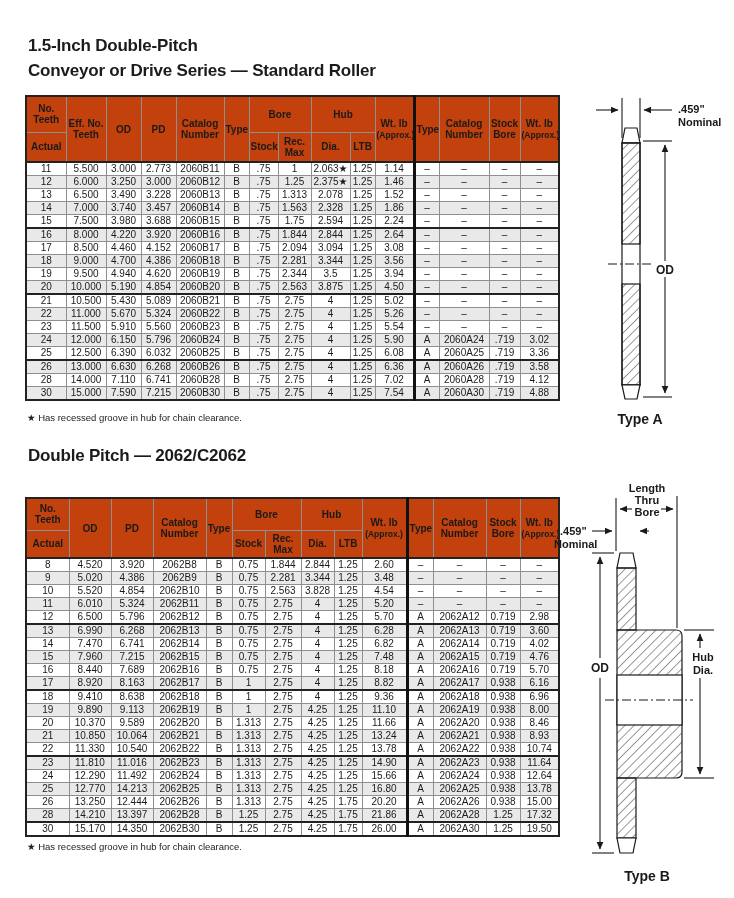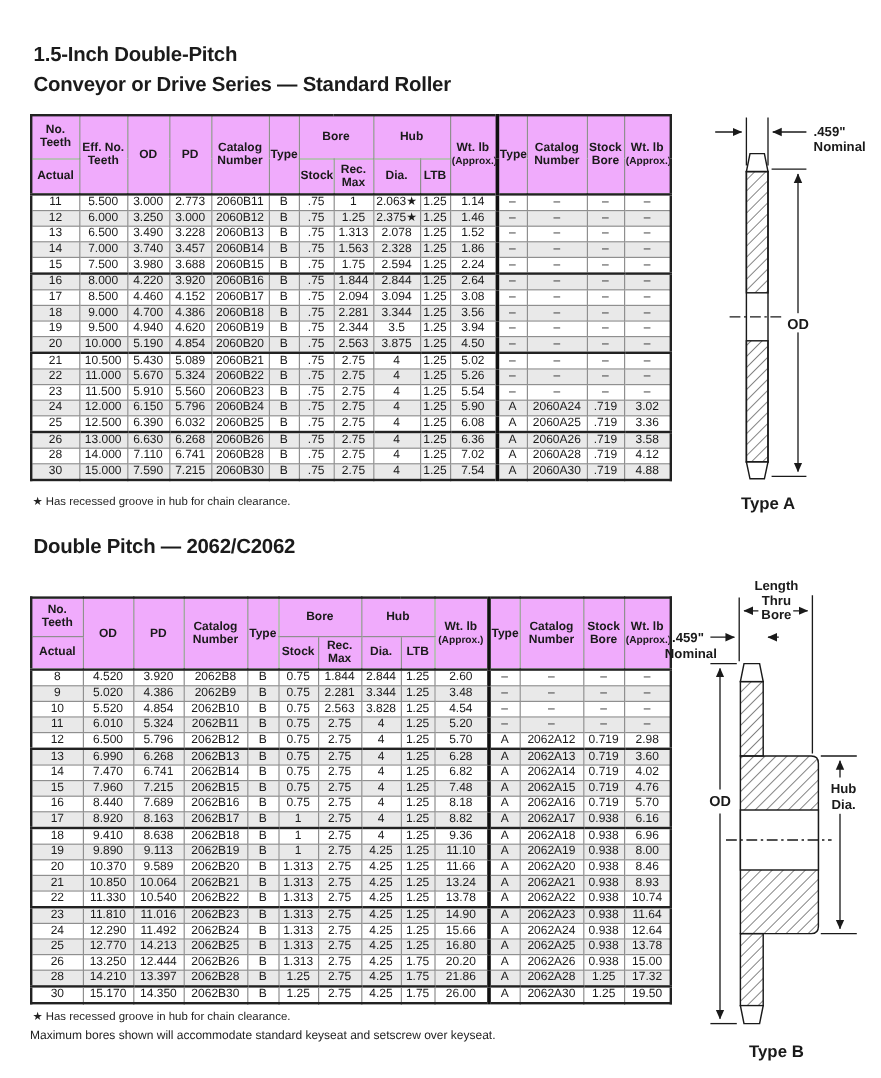--- a/index.html
+++ b/index.html
@@ -7,21 +7,21 @@
     width:734px;height:898px;position:relative;background:#fff;
     font-family:"Liberation Sans",sans-serif;color:#1a1a1a;overflow:hidden;
   }
   .abs{position:absolute;}
   .title-block{left:28px;top:14px;margin-top:19px;}
   .title-line{font-size:17px;font-weight:bold;line-height:25px;letter-spacing:-0.2px;color:#1b1b1b;}
   .section2-block{left:28px;top:443px;}
   table.data{border-collapse:collapse;table-layout:fixed;border:2px solid #222;background:#fff;}
   .data th,.data td{border:1px solid #8f8f8f;text-align:center;overflow:hidden;}
   .data thead th{
-    background:#f0abfc;font-weight:bold;font-size:10px;line-height:11px;
+    background:#c2410c;font-weight:bold;font-size:10px;line-height:11px;
     vertical-align:middle;padding:1px 1px;
   }
   .data thead{border-bottom:2px solid #222;}
   .data td{height:12px;line-height:12px;font-size:10px;padding:0;white-space:nowrap;}
   .data tr.alt td{background:#e9e9e9;}
   .data tr.grp td{border-bottom:2px solid #222;}
   .data th.hsep,.data td.hsep{border-left:3px solid #111;}
   .h1row{height:36px;}
   .h2row{height:30px;}
   .sub{font-size:8.5px;font-weight:bold;}
@@ -809,21 +809,20 @@
         <td>2062A30</td>
         <td>1.25</td>
         <td>19.50</td>
       </tr>
     </tbody>
 </table>
 
 <div class="abs footnote" style="left:27px;top:841px;">★ Has recessed groove in hub for chain clearance.</div>
 
 <div class="abs notes" style="left:25px;top:856px;width:520px;">
-  <div>Maximum bores shown will accommodate standard keyseat and setscrew over keyseat.</div>
 </div>
 
 <svg class="abs" style="left:550px;top:478px;" width="184" height="412" viewBox="0 0 184 412">
   <defs>
     <pattern id="hatchB" patternUnits="userSpaceOnUse" width="6.5" height="6.5" patternTransform="rotate(45)">
       <line x1="0" y1="0" x2="0" y2="6.5" stroke="#454545" stroke-width="1.1"></line>
     </pattern>
     <marker id="arrB" viewBox="0 0 10 10" refX="8.5" refY="5" markerWidth="8" markerHeight="8" orient="auto">
       <path d="M0,1 L9,5 L0,9 Z" fill="#1a1a1a"></path>
     </marker>

